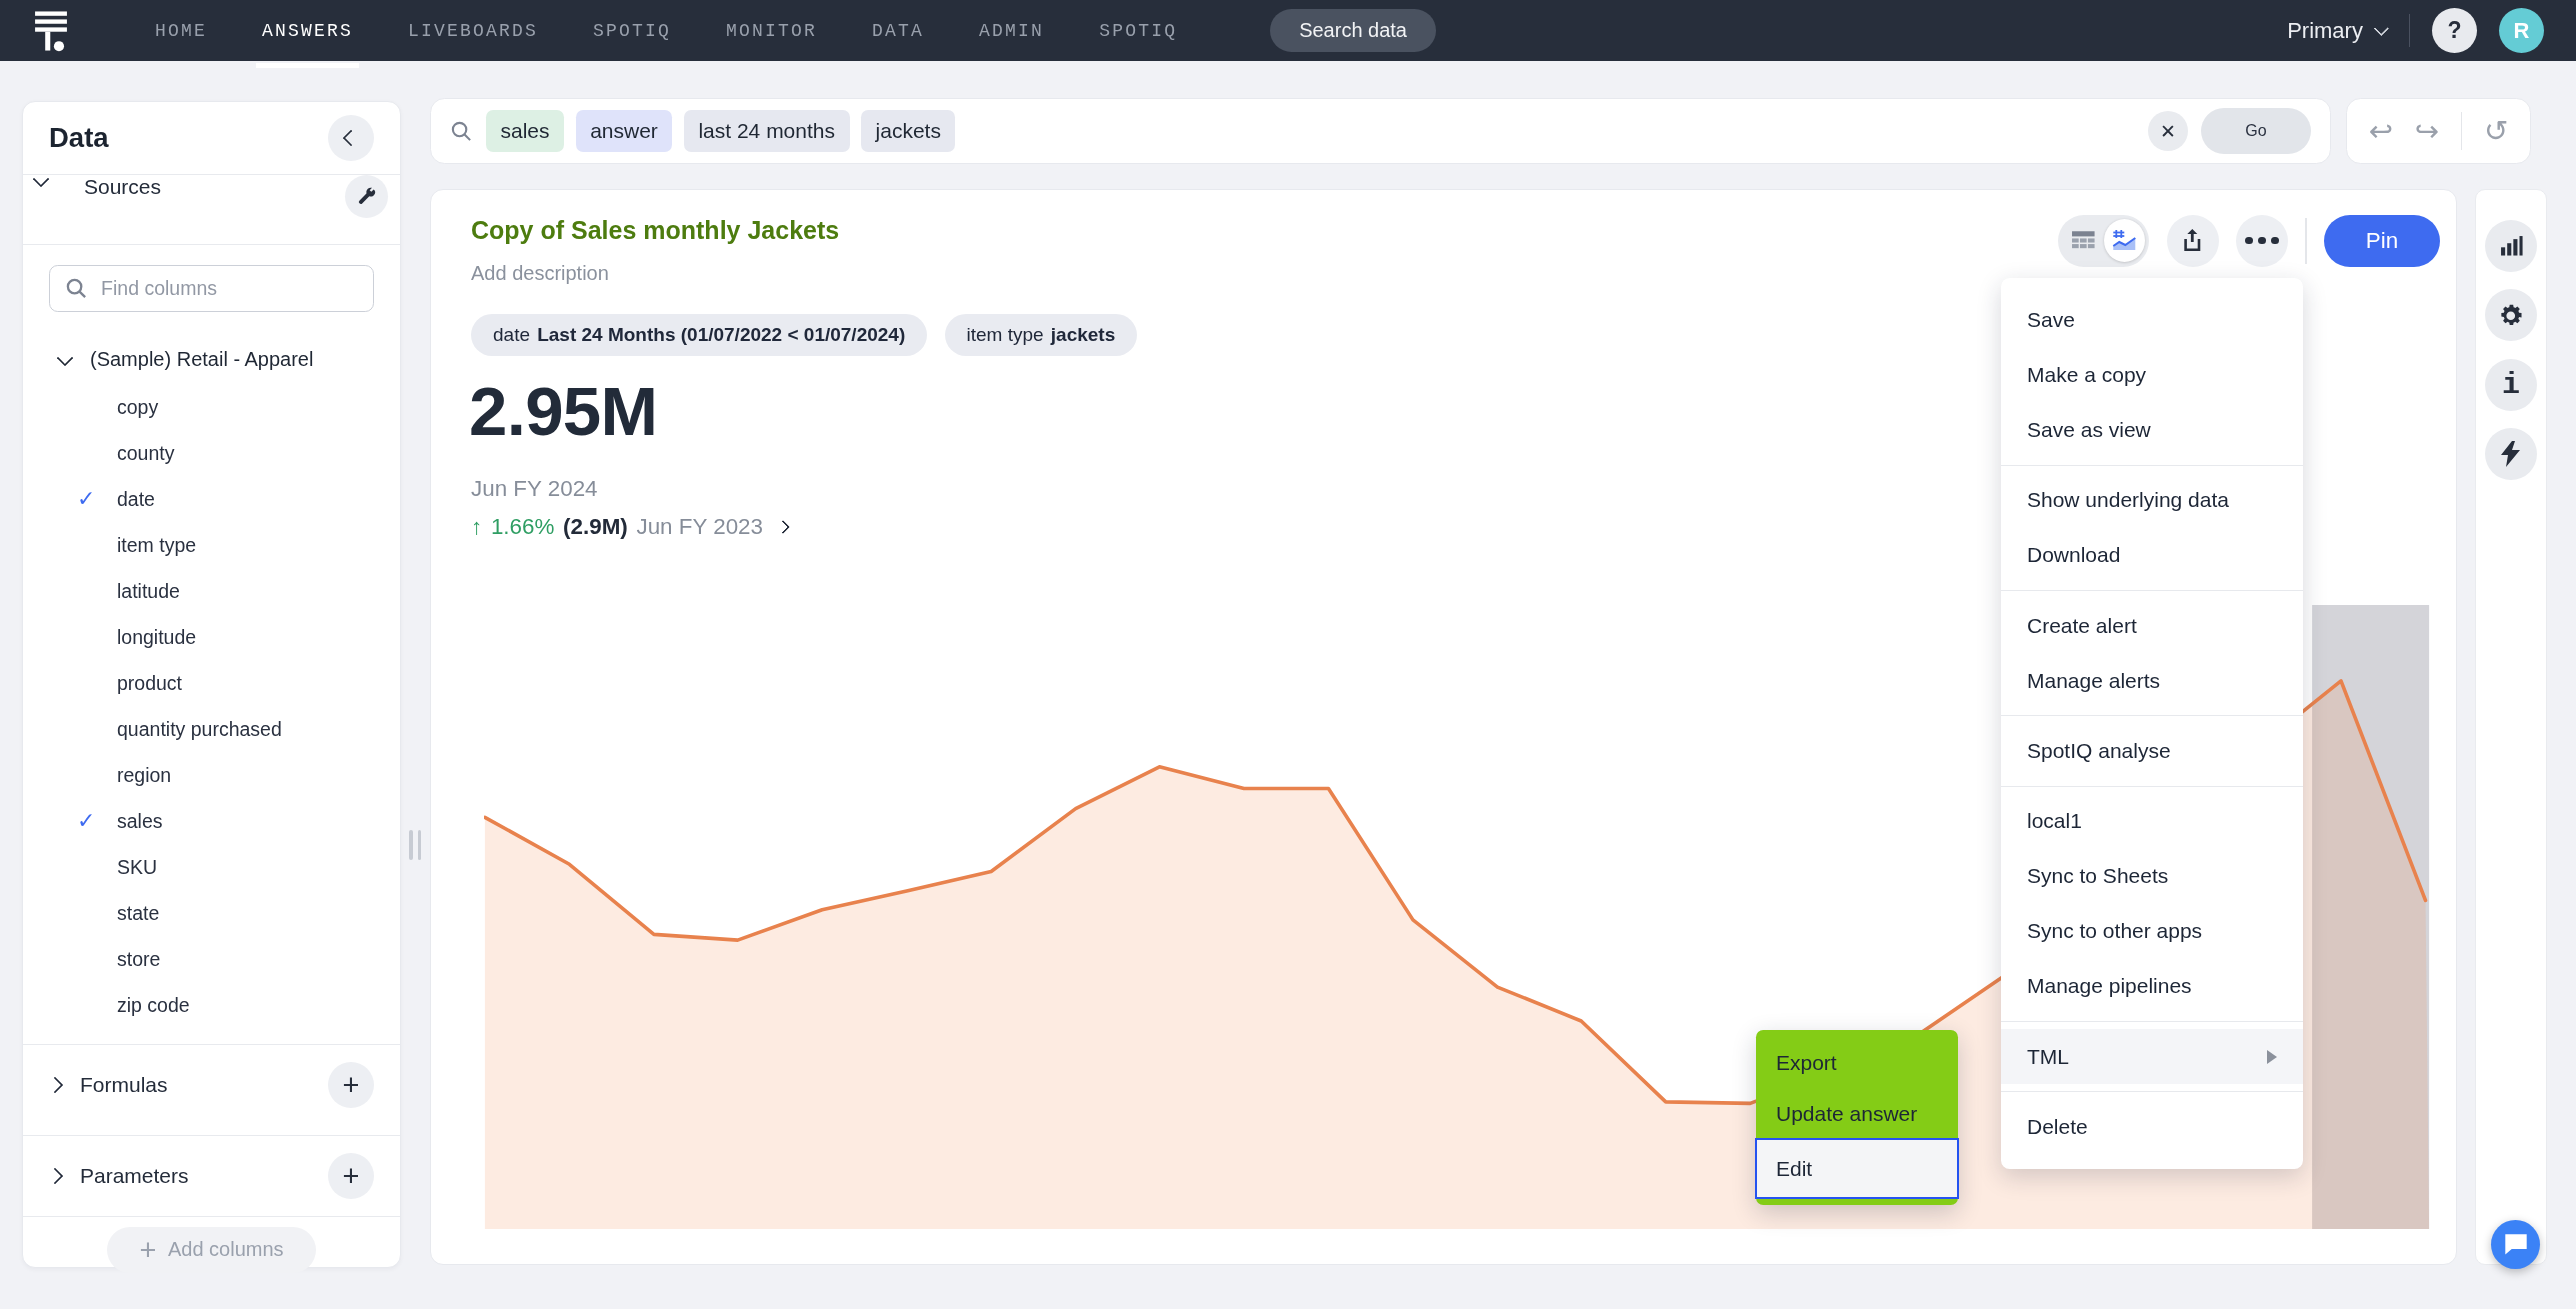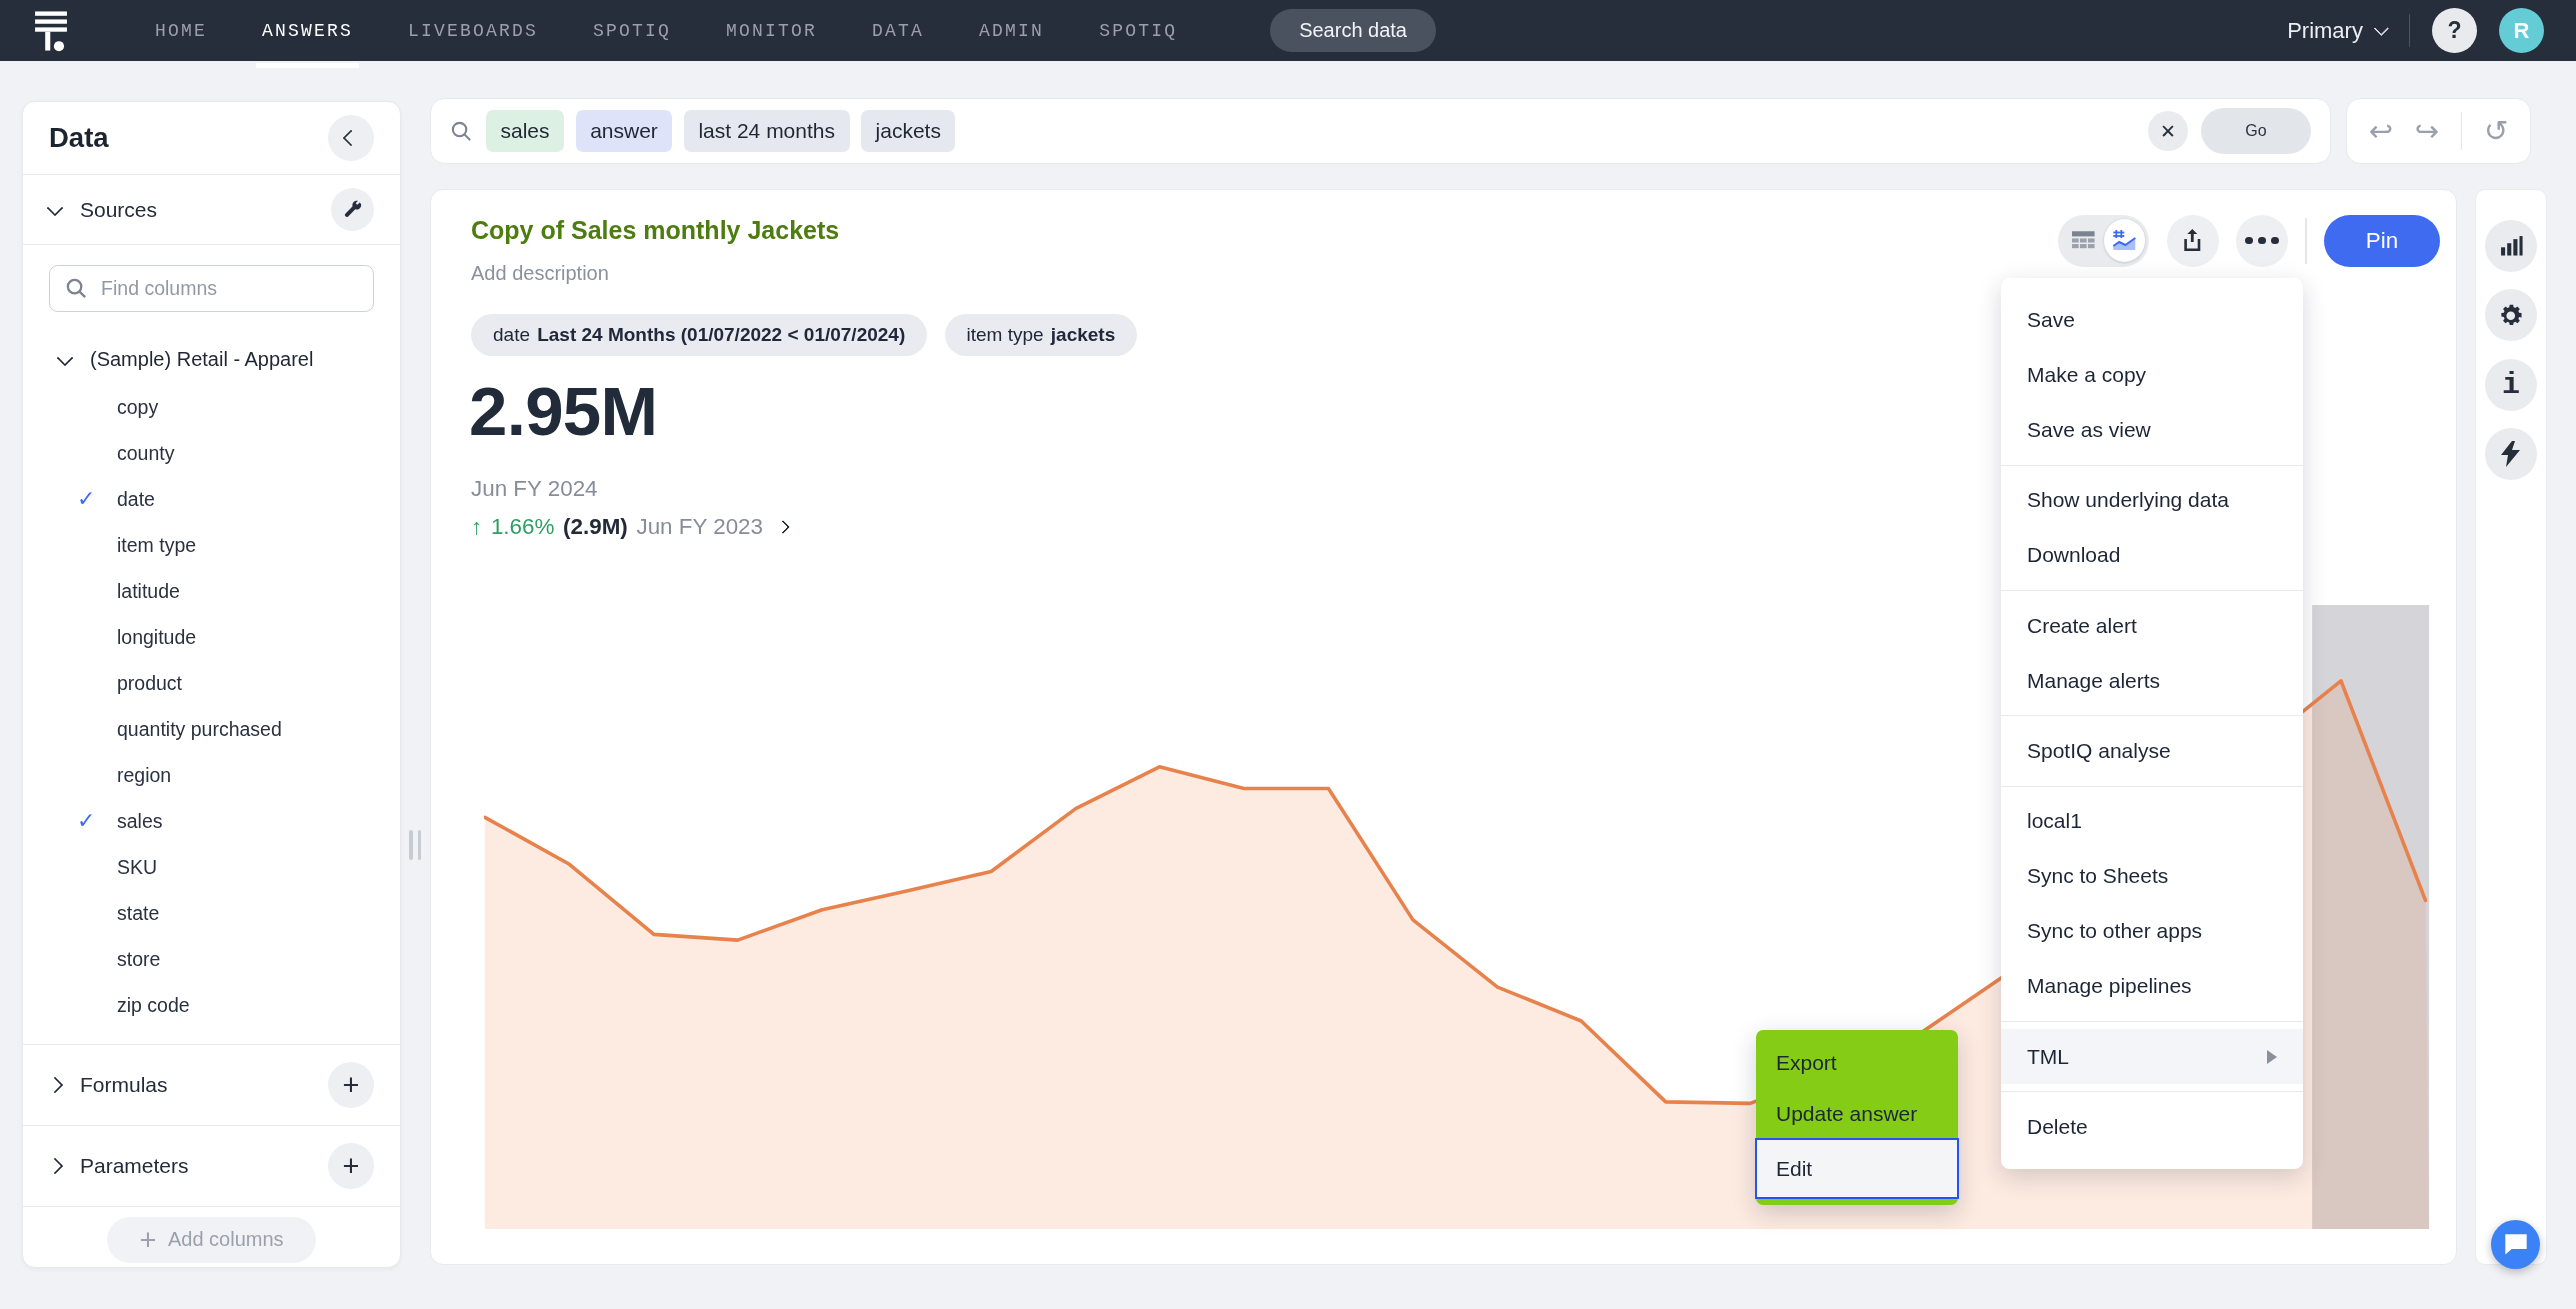--- a/index.html
+++ b/index.html
@@ -29,32 +29,32 @@
   .nav-divider{width:1.4px;height:33px;background:#4a5160}
   .circle-btn{width:45px;height:45px;border-radius:50%;display:flex;align-items:center;justify-content:center;flex:none}
   .help{background:#e8eaee;color:#272e3b;font-size:23px;font-weight:700;cursor:pointer}
   .avatar{background:var(--avatar);color:#fff;font-size:22px;font-weight:600;cursor:pointer}
 
   
   .sidebar{position:absolute;left:22px;top:101px;width:379px;height:1167px;background:#fff;border:0.7px solid #e7e9ee;border-radius:13px;box-sizing:border-box;box-shadow:0 1.4px 4.3px rgba(20,30,50,.04);}
   .sb-head{height:72px;border-bottom:0.7px solid #e8eaee;display:flex;align-items:center;padding:0 26px;justify-content:space-between}
   .sb-head h1{margin:0;font-size:27.5px;font-weight:700;color:#1c2430}
   .round-ic{width:46px;height:46px;border-radius:50%;background:#edeff3;display:flex;align-items:center;justify-content:center;color:#272e3b;cursor:pointer;border:none}
-  .sb-sources{height:69px;border-bottom:0.7px solid #e8eaee;display:flex;align-items:center;padding:0 26px;gap:19px}
+  .sb-sources{height:69px;border-bottom:0.7px solid #e8eaee;display:flex;padding:0 12px;gap:37px}
   .sb-sources .lbl{font-size:21px;color:#242c3a;flex:1}
   .sb-search{margin:20px 26px 16px 26px;height:45px;border:1.4px solid #ccd0d8;border-radius:8.7px;display:flex;align-items:center;padding:0 14.5px;gap:11.6px}
   .sb-search input{border:none;outline:none;font-size:19.5px;color:#3a4150;width:100%;font-family:inherit;background:transparent}
   .sb-search input::placeholder{color:#9298a4}
   .mag{width:23px;height:23px;flex:none}
   .tree-label{margin:36px 26px 0 36px;display:flex;align-items:center;gap:19px;font-size:20px;color:#1f2734;font-weight:500}
   .cols{list-style:none;margin:13px 0 0 0;padding:0}
   .cols li{height:46px;display:flex;align-items:center;padding-left:54px;font-size:19.5px;color:#2a3140;cursor:pointer}
   .cols .chk{width:40px;color:var(--accent);font-size:22px;font-weight:700}
   .sb-group{height:80px;border-top:0.7px solid #e8eaee;display:flex;align-items:center;padding:0 26px;gap:19px;margin-top:16px}
-  .sb-group.second{margin-top:0}
+  .sb-group.second{margin-top:10px}
   .sb-group .lbl{font-size:21px;color:#242c3a;flex:1}
   .plus-ic{font-size:29px;font-weight:400;line-height:0}
   .sb-foot{border-top:0.7px solid #e8eaee;height:65px;display:flex;align-items:center;justify-content:center}
   .addcols{height:46px;padding:0 32px;border:none;border-radius:722px;background:#f1f2f5;color:#9aa1ad;font-size:20px;display:flex;align-items:center;gap:11.6px;font-family:inherit;cursor:pointer}
   .resize{position:absolute;left:409px;top:830px;display:flex;gap:5px}
   .resize span{width:3.6px;height:30px;background:#c7cbd3;border-radius:2.2px}
 
   
   .searchcard{position:absolute;left:430px;top:98px;width:1901px;height:66px;background:#fff;border:0.7px solid #e7e9ee;border-radius:14.5px;box-sizing:border-box;display:flex;align-items:center;padding:0 19px;gap:13px}
   .tokens{display:flex;gap:11.6px;flex:1;align-items:center}

